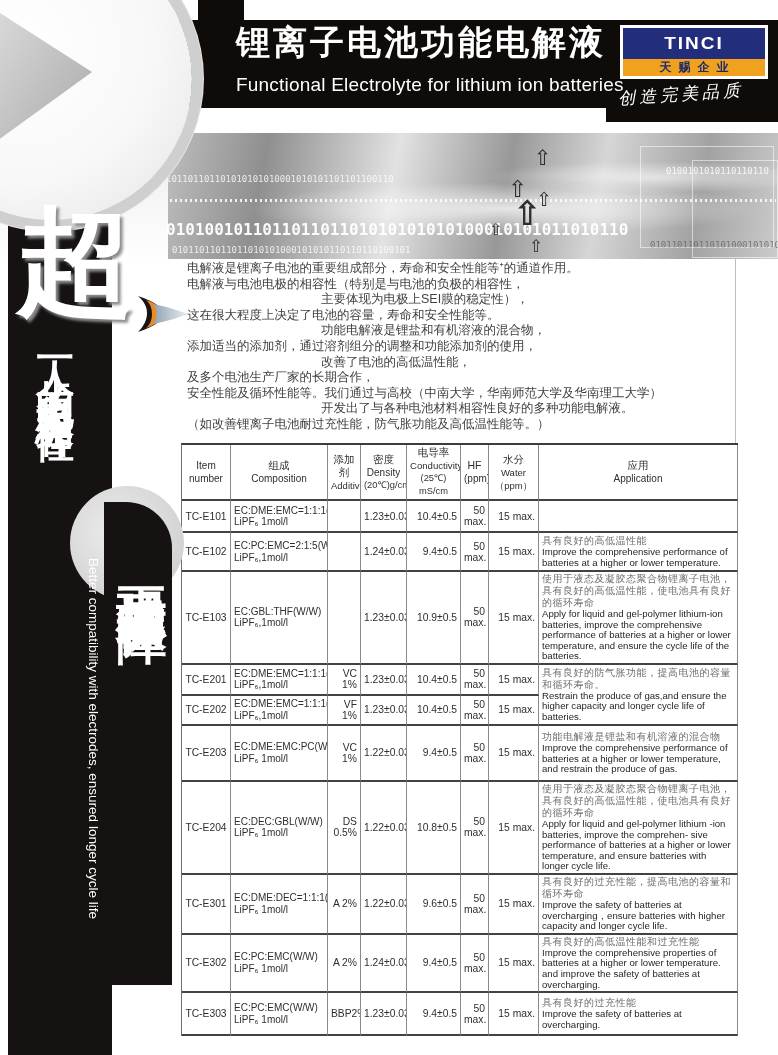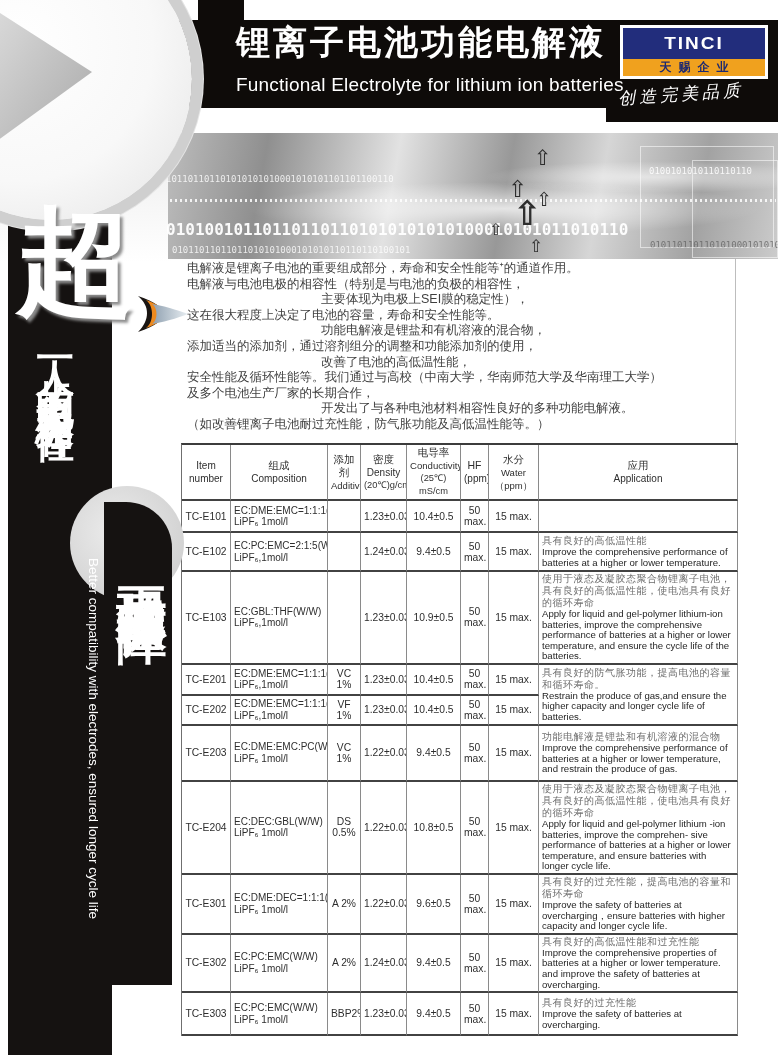--- a/index.html
+++ b/index.html
@@ -38,21 +38,21 @@
   .band{position:absolute;left:168px;top:133px;width:610px;height:126px;z-index:1;
         background:linear-gradient(100deg,#bdbdbd,#8f8f8f 16%,#e2e2e2 37%,#989898 55%,#d6d6d6 70%,#a2a2a2 86%,#cccccc);}
   .band:after{content:"";position:absolute;inset:0;
         background:radial-gradient(ellipse 60% 30% at 55% 60%,rgba(255,255,255,.75),rgba(255,255,255,0) 70%),
                    radial-gradient(ellipse 40% 18% at 80% 35%,rgba(255,255,255,.6),rgba(255,255,255,0) 70%);}
   .bin{position:absolute;font-family:"DejaVu Sans Mono",monospace;white-space:nowrap;z-index:2;}
   .bin-big1{left:176px;top:150px;font-size:16px;font-weight:bold;color:rgba(255,255,255,.9);}
   .bin-sm1{left:166px;top:174px;font-size:9px;color:rgba(255,255,255,.8);}
   .bin-big2{left:166px;top:220px;font-size:16px;font-weight:bold;color:rgba(255,255,255,.95);}
   .bin-sm2{left:172px;top:245px;font-size:9px;color:rgba(255,255,255,.8);}
-  .bin-r1{left:649px;top:166px;font-size:9px;color:rgba(255,255,255,.85);}
+  .bin-r1{left:666px;top:166px;font-size:9px;color:rgba(255,255,255,.85);}
   .bin-r2{left:650px;top:240px;font-size:9px;color:rgba(100,100,100,.8);}
   .dotline{position:absolute;left:170px;top:199px;width:606px;height:3px;z-index:2;opacity:.85;
            background:repeating-linear-gradient(90deg,#fff 0 2px,rgba(255,255,255,0) 2px 5px);}
   .grid-rect{position:absolute;border:1px solid rgba(255,255,255,.55);z-index:2;}
   .gr1{left:640px;top:146px;width:132px;height:100px;}
   .gr2{left:692px;top:160px;width:84px;height:96px;}
   .arrow{position:absolute;z-index:3;color:#2e2e2e;font-family:"DejaVu Sans",sans-serif;line-height:1;}
   .margin-line{position:absolute;left:735px;top:259px;width:1px;height:184px;background:#bdbdbd;}
 
   
@@ -79,21 +79,21 @@
   
   .tblwrap{position:absolute;left:181px;top:443px;z-index:2;}
   table.spec{border-collapse:separate;border-spacing:0;table-layout:fixed;width:556px;
              border-top:2px solid #3c3c3c;border-left:1px solid #6f6f6f;}
   table.spec td,table.spec th{border-right:1px solid #8a8a8a;border-bottom:2px solid #424242;
              padding:1px 3px;vertical-align:middle;font-weight:normal;color:#2e2e2e;overflow:hidden;}
   th{font-size:10.5px;line-height:13px;text-align:center;}
   .unit{font-size:9.3px;color:#333;}
   td.item{text-align:center;font-size:10.3px;}
   td.comp{text-align:left;font-size:10px;line-height:11.5px;padding-left:6px;}
-  td.add,td.num,td.hf,td.wat{text-align:center;font-size:10.3px;}
+  td.add,td.num,td.hf,td.wat{text-align:right;font-size:10.3px;}
   td.app{padding:3px 26px 3px 8px;margin-left:39px;}
   .app-zh{font-family:"Liberation Serif",serif;font-size:10px;line-height:12px;color:#6e6e6e;letter-spacing:.5px;}
   .app-en{font-size:9.6px;line-height:10.6px;color:#1f1f1f;}
   tr.r0{height:54px;} tr.r1{height:32px;} tr.r2{height:39px;} tr.r3{height:83px;}
   tr.r4{height:31px;} tr.r5{height:30px;} tr.r6{height:56px;} tr.r7{height:70px;}
   tr.r8{height:50px;} tr.r9{height:44px;} tr.r10{height:43px;}
 
   
   .footer{position:absolute;left:0;top:975px;width:778px;height:80px;background:#0d0b0a;z-index:6;}
   .footer-strip{position:absolute;left:0;bottom:0;width:778px;height:9px;background:#2c2a29;}
@@ -164,22 +164,22 @@
   </svg>
 
   <div class="intro">
     <div>电解液是锂离子电池的重要组成部分，寿命和安全性能等⁺的通道作用。</div>
     <div>电解液与电池电极的相容性（特别是与电池的负极的相容性，</div>
     <div class="ind">主要体现为电极上SEI膜的稳定性），</div>
     <div>这在很大程度上决定了电池的容量，寿命和安全性能等。</div>
     <div class="ind">功能电解液是锂盐和有机溶液的混合物，</div>
     <div>添加适当的添加剂，通过溶剂组分的调整和功能添加剂的使用，</div>
     <div class="ind">改善了电池的高低温性能，</div>
+    <div>及多个电池生产厂家的长期合作，</div>
     <div>安全性能及循环性能等。我们通过与高校（中南大学，华南师范大学及华南理工大学）</div>
-    <div>及多个电池生产厂家的长期合作，</div>
     <div class="ind">开发出了与各种电池材料相容性良好的多种功能电解液。</div>
     <div>（如改善锂离子电池耐过充性能，防气胀功能及高低温性能等。）</div>
   </div>
 
   <div class="tblwrap">
   <table class="spec">
     <colgroup>
       <col style="width:49px">
           <col style="width:97px">
           <col style="width:33px">

